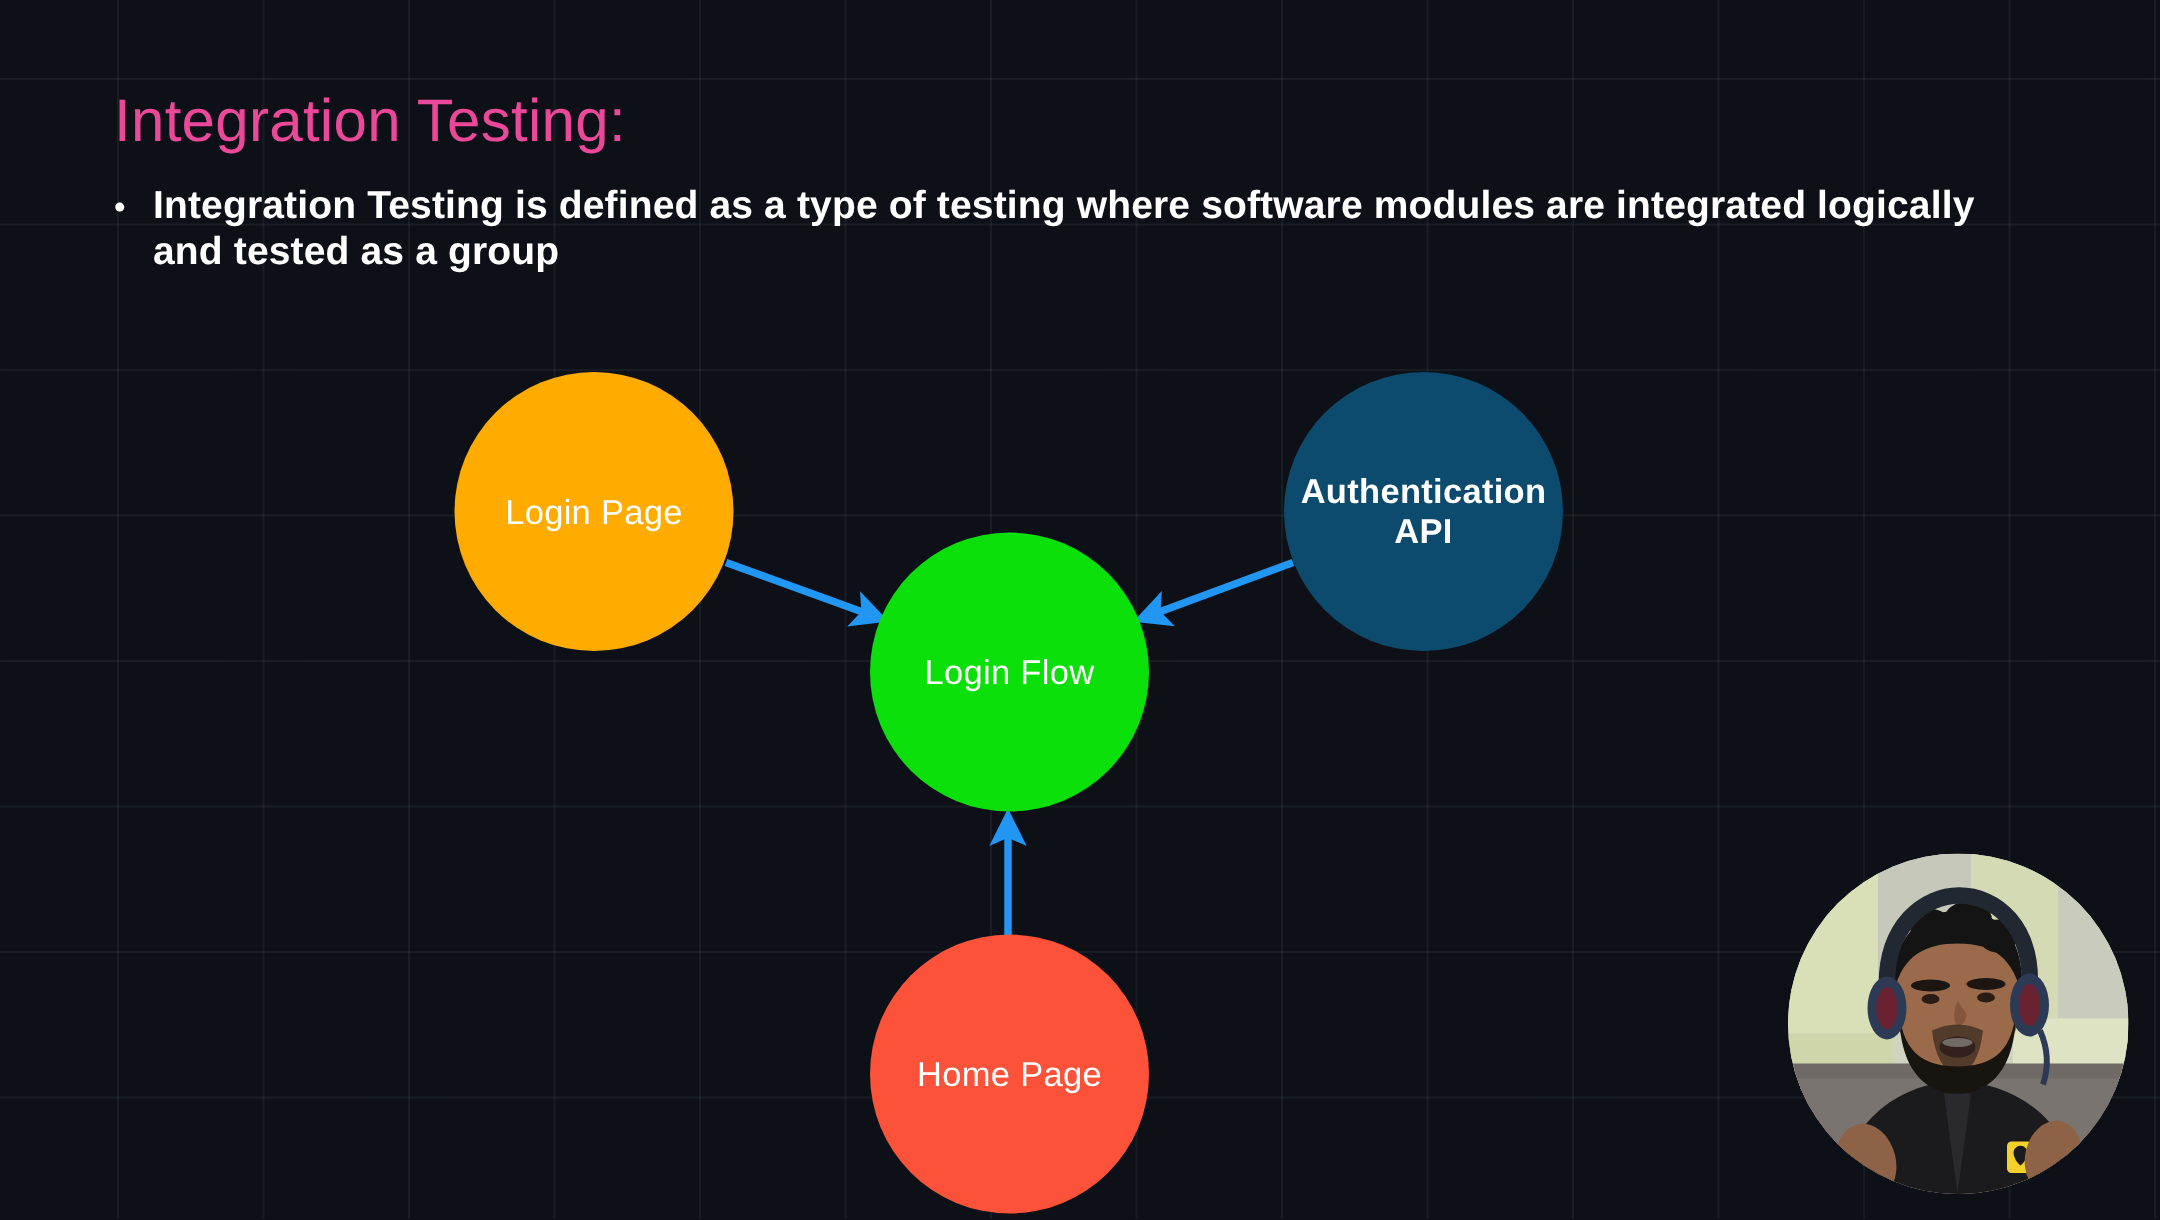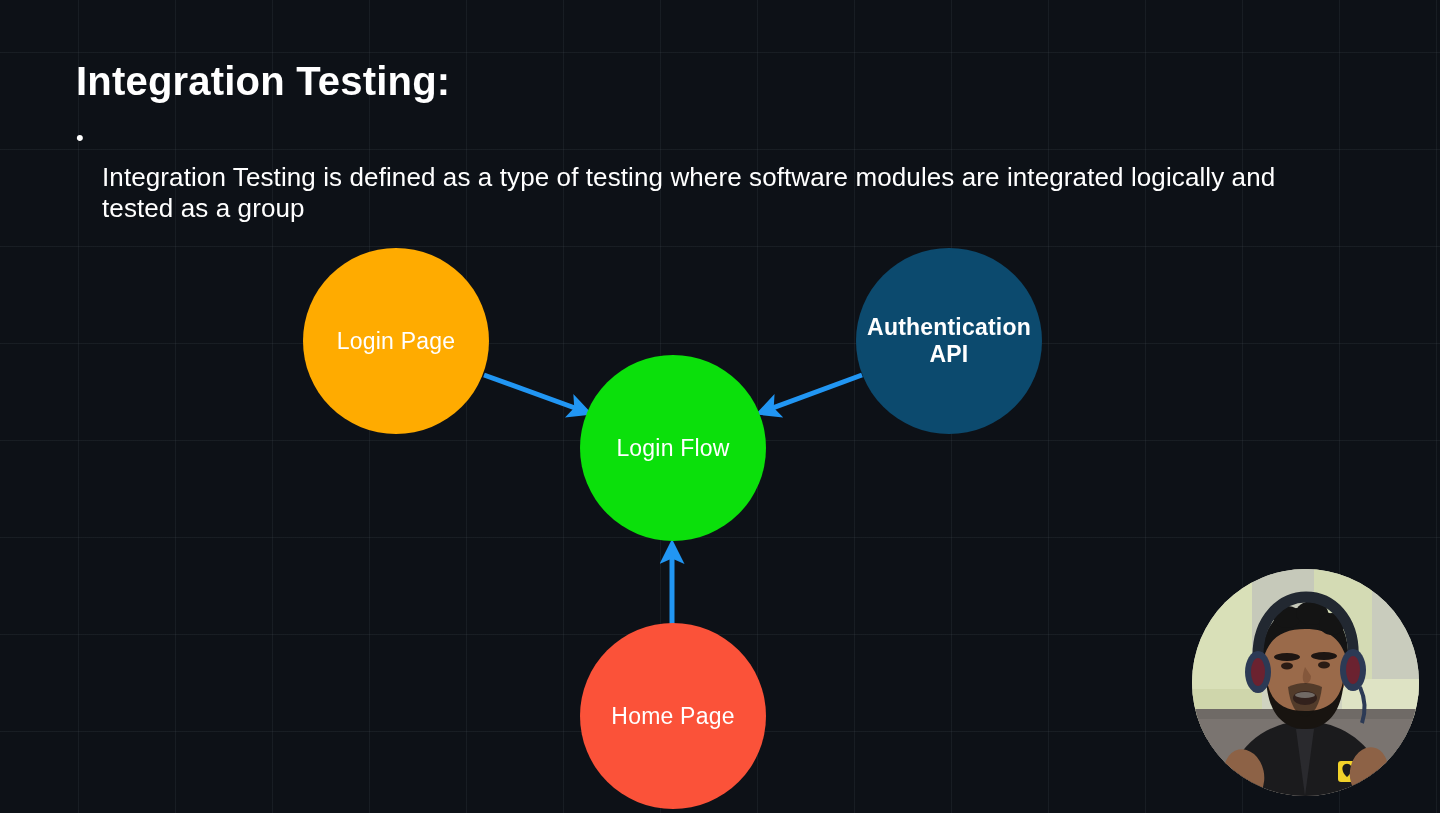--- a/index.html
+++ b/index.html
@@ -28,22 +28,22 @@
   }
   #slide-content {
     position: absolute;
     inset: 0;
   }
   .title {
     position: absolute;
     left: 76px;
     top: 58px;
     font-size: 40px;
-    font-weight: 700;
-    color: #ffffff;
+    font-weight: 400;
+    color: #ec4899;
     letter-spacing: 0.2px;
     line-height: 1.15;
     white-space: nowrap;
   }
   .bullet-row {
     position: absolute;
     left: 76px;
     top: 121px;
     width: 1250px;
     display: flex;
@@ -53,23 +53,22 @@
     color: #ffffff;
     font-size: 22px;
     line-height: 34px;
     width: 26px;
     flex: 0 0 26px;
   }
   .bullet-text {
     color: #ffffff;
     font-size: 26px;
     line-height: 31px;
-    font-weight: 400;
+    font-weight: 700;
     letter-spacing: 0.1px;
-    margin-top: 41px;
   }
 
   
   #diagram {
     position: absolute;
     inset: 0;
   }
   .node {
     position: absolute;
     border-radius: 50%;

